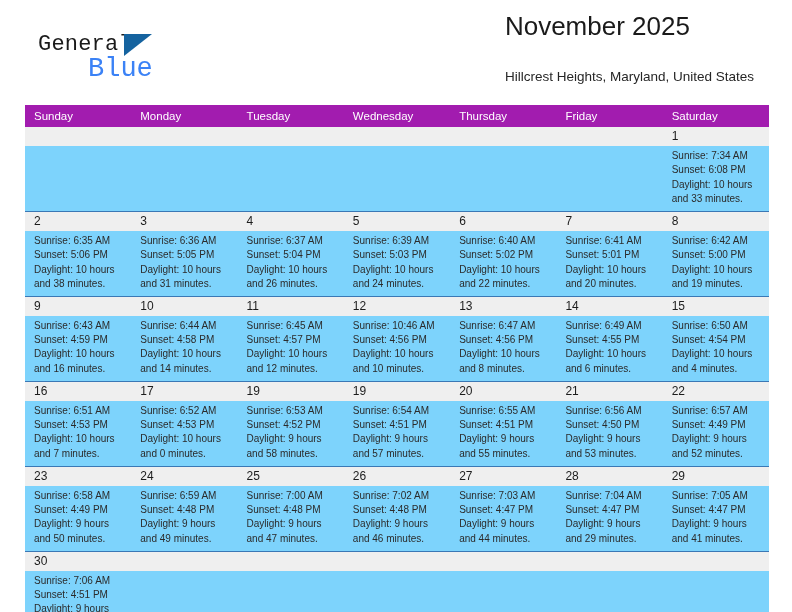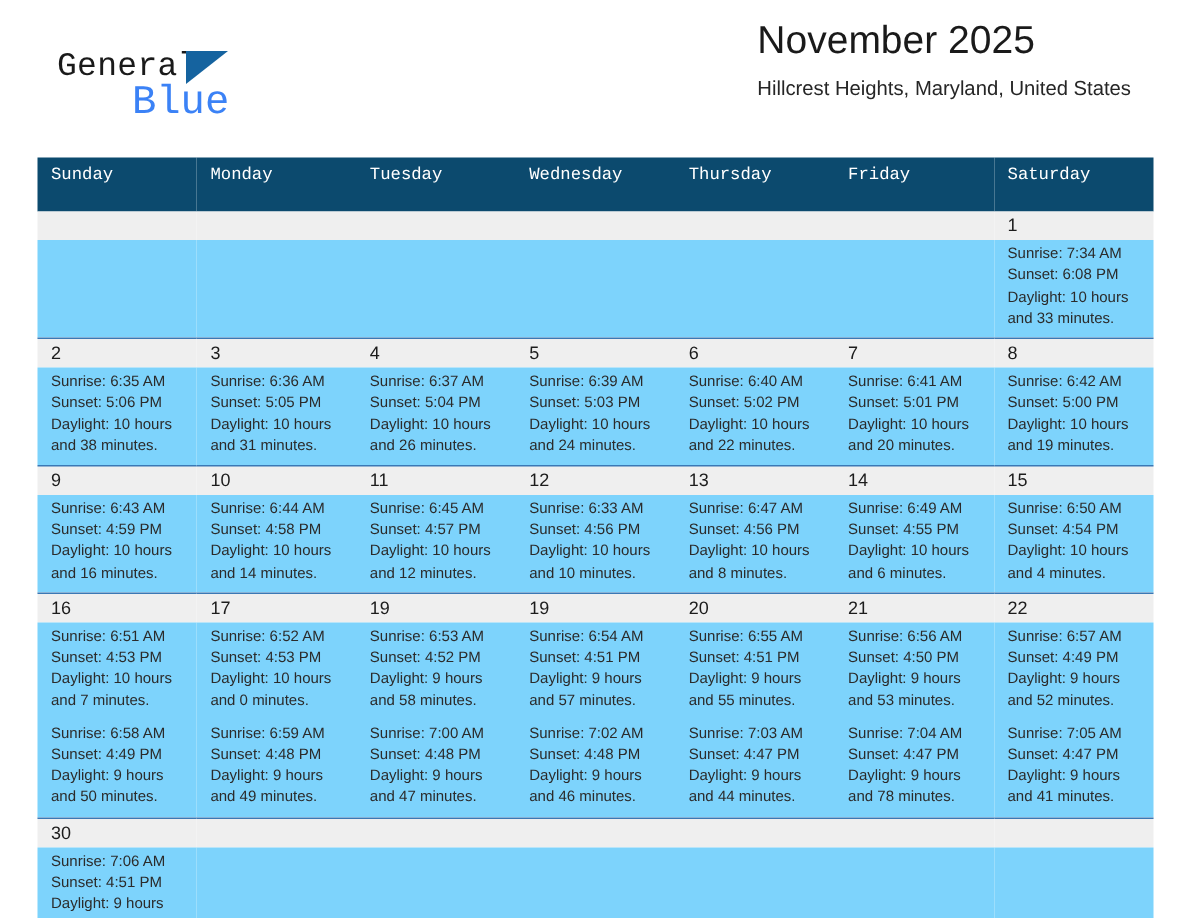--- a/index.html
+++ b/index.html
@@ -67,50 +67,49 @@
     text-align: left;
   }
   .cal-title {
     font-size: 26px;
     font-weight: normal;
     color: #1a1a1a;
     line-height: 1.15;
     white-space: nowrap;
   }
   .cal-subtitle {
-    margin-top: 9px;
+    margin-top: 27px;
     font-size: 13.5px;
     color: #262626;
     white-space: nowrap;
   }
 
   
   .cal-wrap {
     position: absolute;
     left: 25px;
     top: 105px;
     width: 744px;
   }
   table.cal {
     border-collapse: collapse;
     table-layout: fixed;
     width: 744px;
   }
   table.cal col { width: 106.28px; }
 
   thead th {
-    background: #0c4a6e;
+    background: #a21caf;
     color: #ffffff;
     font-size: 11.5px;
     font-weight: normal;
     text-align: left;
-    padding: 5px 0 18px 9px;
+    padding: 5px 0 5px 9px;
     height: 10px;
     border: none;
-    font-family: Liberation Mono, monospace;
   }
 
   
   tr.numrow td {
     background: #efefef;
     font-size: 12px;
     color: #1c1c1c;
     padding: 3px 0 3px 9px;
     height: 12px;
     border: none;
@@ -275,21 +274,21 @@
               <div>Daylight: 10 hours</div>
               <div>and 14 minutes.</div>
             </td>
             <td>
               <div>Sunrise: 6:45 AM</div>
               <div>Sunset: 4:57 PM</div>
               <div>Daylight: 10 hours</div>
               <div>and 12 minutes.</div>
             </td>
             <td>
-              <div>Sunrise: 6:33 AM</div>
+              <div>Sunrise: 10:46 AM</div>
               <div>Sunset: 4:56 PM</div>
               <div>Daylight: 10 hours</div>
               <div>and 10 minutes.</div>
             </td>
             <td>
               <div>Sunrise: 6:47 AM</div>
               <div>Sunset: 4:56 PM</div>
               <div>Daylight: 10 hours</div>
               <div>and 8 minutes.</div>
             </td>
@@ -352,20 +351,29 @@
               <div>Daylight: 9 hours</div>
               <div>and 53 minutes.</div>
             </td>
             <td>
               <div>Sunrise: 6:57 AM</div>
               <div>Sunset: 4:49 PM</div>
               <div>Daylight: 9 hours</div>
               <div>and 52 minutes.</div>
             </td>
           </tr>
+          <tr class="numrow sep">
+            <td>23</td>
+            <td>24</td>
+            <td>25</td>
+            <td>26</td>
+            <td>27</td>
+            <td>28</td>
+            <td>29</td>
+          </tr>
           <tr class="inforow">
             <td>
               <div>Sunrise: 6:58 AM</div>
               <div>Sunset: 4:49 PM</div>
               <div>Daylight: 9 hours</div>
               <div>and 50 minutes.</div>
             </td>
             <td>
               <div>Sunrise: 6:59 AM</div>
               <div>Sunset: 4:48 PM</div>
@@ -387,21 +395,21 @@
             <td>
               <div>Sunrise: 7:03 AM</div>
               <div>Sunset: 4:47 PM</div>
               <div>Daylight: 9 hours</div>
               <div>and 44 minutes.</div>
             </td>
             <td>
               <div>Sunrise: 7:04 AM</div>
               <div>Sunset: 4:47 PM</div>
               <div>Daylight: 9 hours</div>
-              <div>and 78 minutes.</div>
+              <div>and 29 minutes.</div>
             </td>
             <td>
               <div>Sunrise: 7:05 AM</div>
               <div>Sunset: 4:47 PM</div>
               <div>Daylight: 9 hours</div>
               <div>and 41 minutes.</div>
             </td>
           </tr>
           <tr class="numrow sep">
             <td>30</td>

